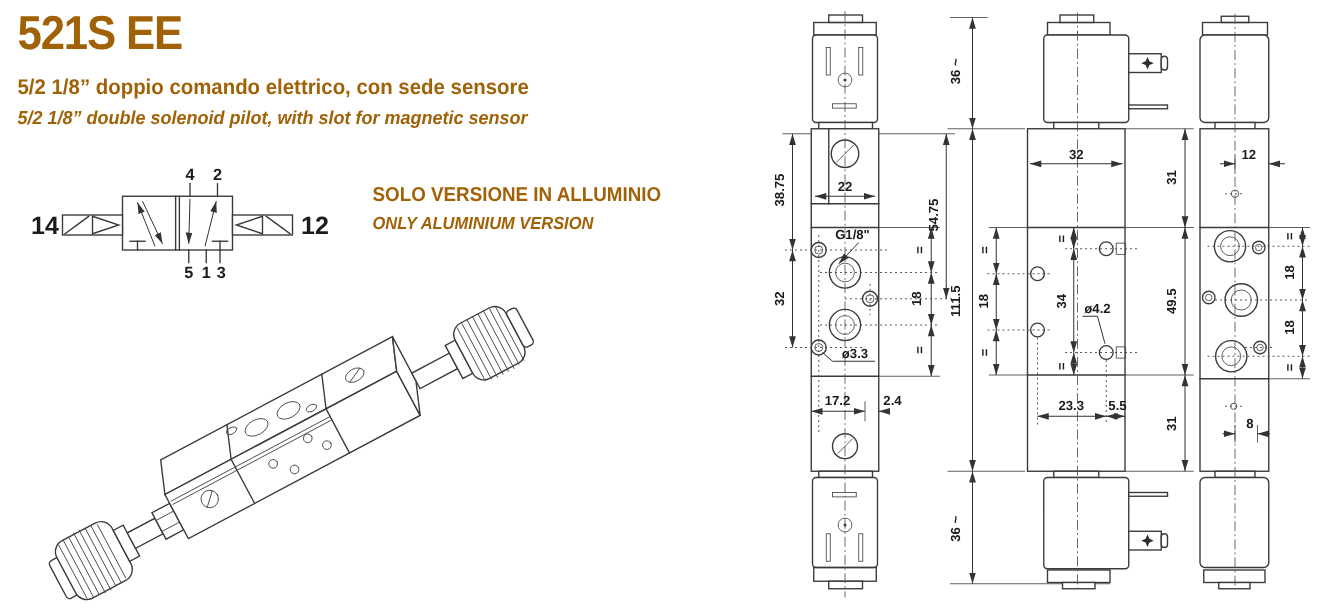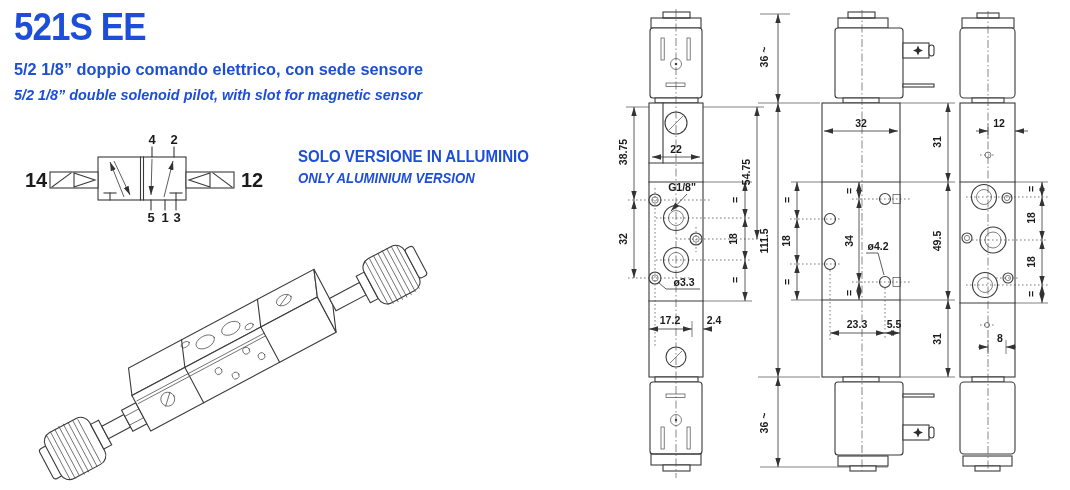--- a/index.html
+++ b/index.html
@@ -1,17 +1,17 @@
 <!DOCTYPE html>
 <html><head>
 <meta charset="utf-8">
 <style>
   html,body{margin:0;padding:0;background:#fff;}
   .page{position:relative;width:1070px;height:490px;background:#fff;overflow:hidden;
-        font-family:"Liberation Sans",sans-serif;color:#1d4ed8;}
+        font-family:"Liberation Sans",sans-serif;color:#a16207;}
   .title{position:absolute;left:14px;top:6px;font-size:38px;font-weight:800;
          letter-spacing:-1px;transform:scaleX(.92);transform-origin:left;}
   .sub-it{position:absolute;left:14px;top:60px;font-size:17px;font-weight:700;
           transform:scaleX(.96);transform-origin:left;}
   .sub-en{position:absolute;left:14px;top:86px;font-size:15px;font-weight:700;font-style:italic;
           transform:scaleX(.96);transform-origin:left;}
   .note1{position:absolute;left:298px;top:148px;font-size:16px;font-weight:700;
          transform:scaleX(.94);transform-origin:left;}
   .note2{position:absolute;left:298px;top:170px;font-size:14px;font-weight:700;font-style:italic;
          transform:scaleX(.94);transform-origin:left;}

